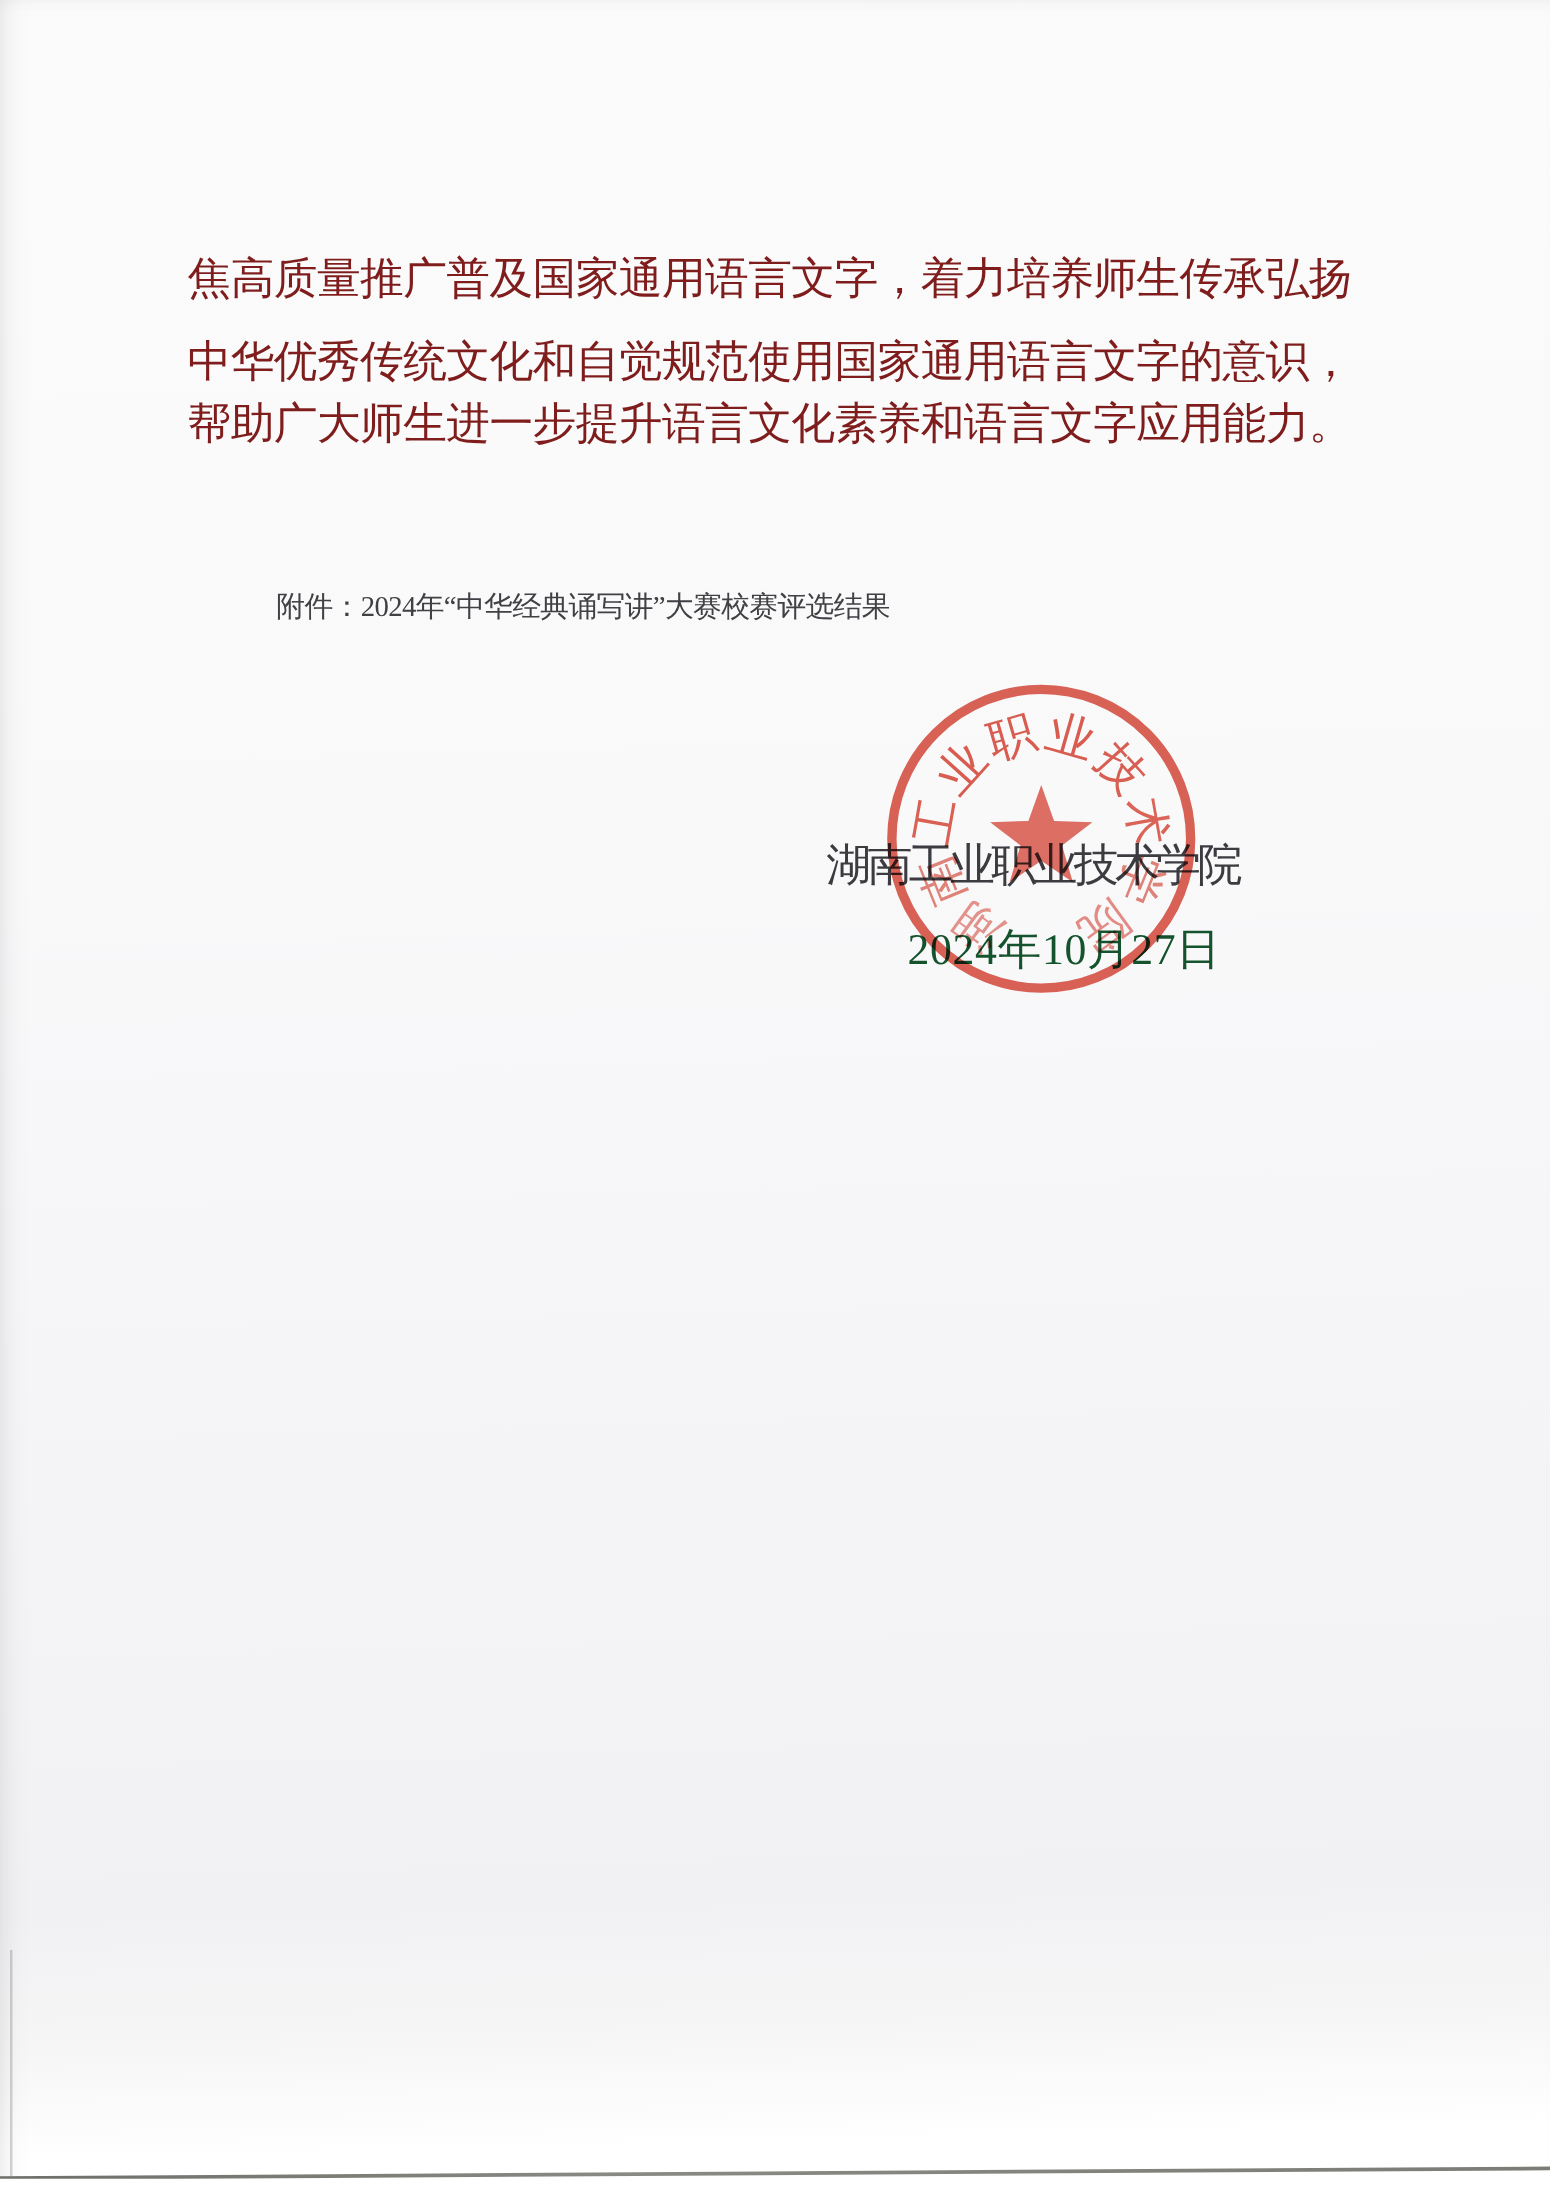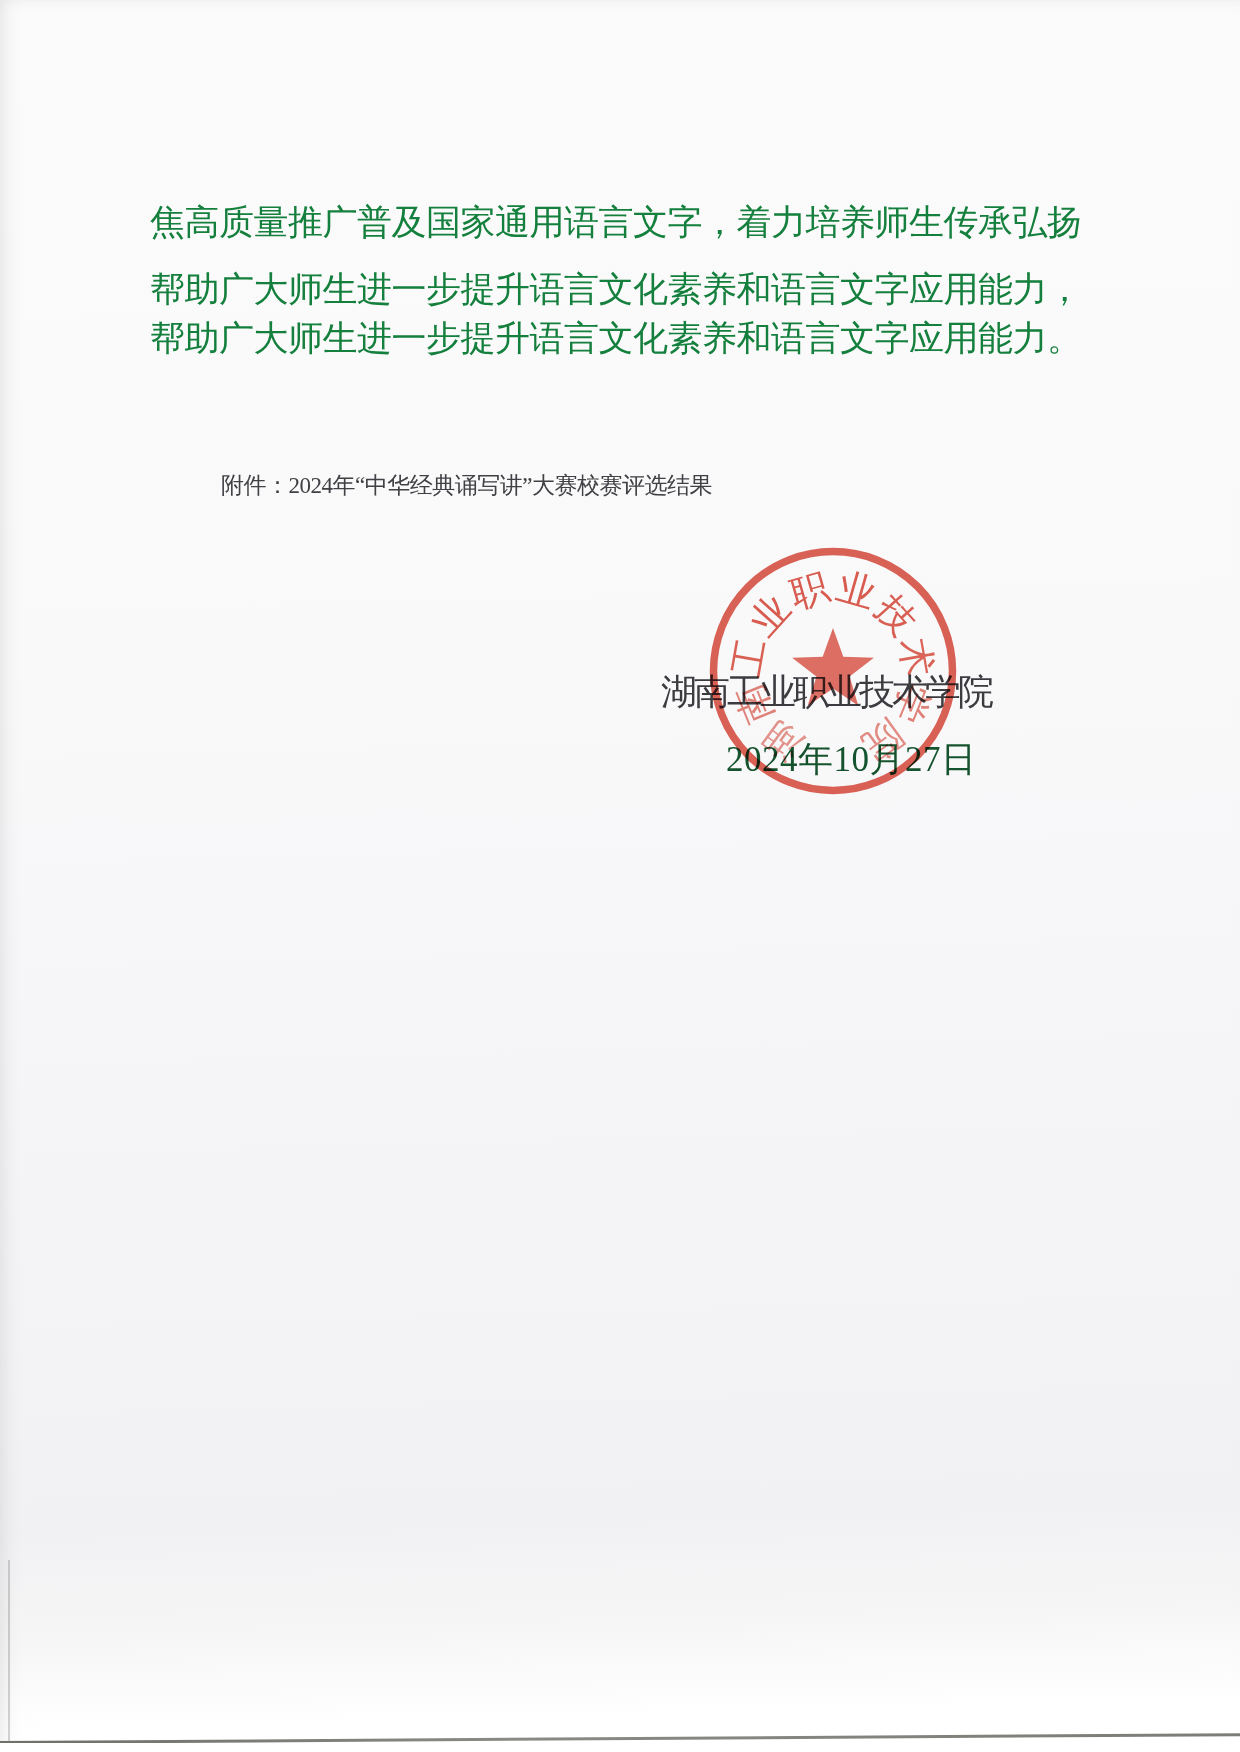--- a/index.html
+++ b/index.html
@@ -27,21 +27,21 @@
                 inset 0 10px 18px -14px rgba(150,150,155,0.18);
     pointer-events: none;
   }
   .body-line {
     position: absolute;
     left: 150px;
     width: 960px;
     font-size: 35px;
     letter-spacing: -0.5px;
     white-space: nowrap;
-    color: #15803d;
+    color: #7f1d1d;
   }
   .line-1 { top: 199px; }
   .line-2 { top: 266px; }
   .line-3 { top: 315px; }
   .attachment-line {
     position: absolute;
     left: 221px;
     top: 470px;
     font-size: 23px;
     letter-spacing: -0.5px;
@@ -109,21 +109,21 @@
     height: 182px;
     background: rgba(130,130,125,0.35);
   }
 </style>
 </head>
 <body>
 
 <div class="page">
 
   <div class="body-line line-1">焦高质量推广普及国家通用语言文字，着力培养师生传承弘扬</div>
-  <div class="body-line line-2">帮助广大师生进一步提升语言文化素养和语言文字应用能力，</div>
+  <div class="body-line line-2">中华优秀传统文化和自觉规范使用国家通用语言文字的意识，</div>
   <div class="body-line line-3">帮助广大师生进一步提升语言文化素养和语言文字应用能力。</div>
 
   <div class="attachment-line">附件：2024年“中华经典诵写讲”大赛校赛评选结果</div>
 
   <div class="issuer-line">湖南工业职业技术学院</div>
 
   <div class="date-line">2024年10月27日</div>
 
   <svg class="seal-svg" viewBox="0 0 262 262" xmlns="http://www.w3.org/2000/svg" style="color: rgb(214, 60, 44);">
     <circle cx="131" cy="131" r="119.5" fill="none" stroke="currentColor" stroke-width="7.5" opacity="0.92"></circle>

